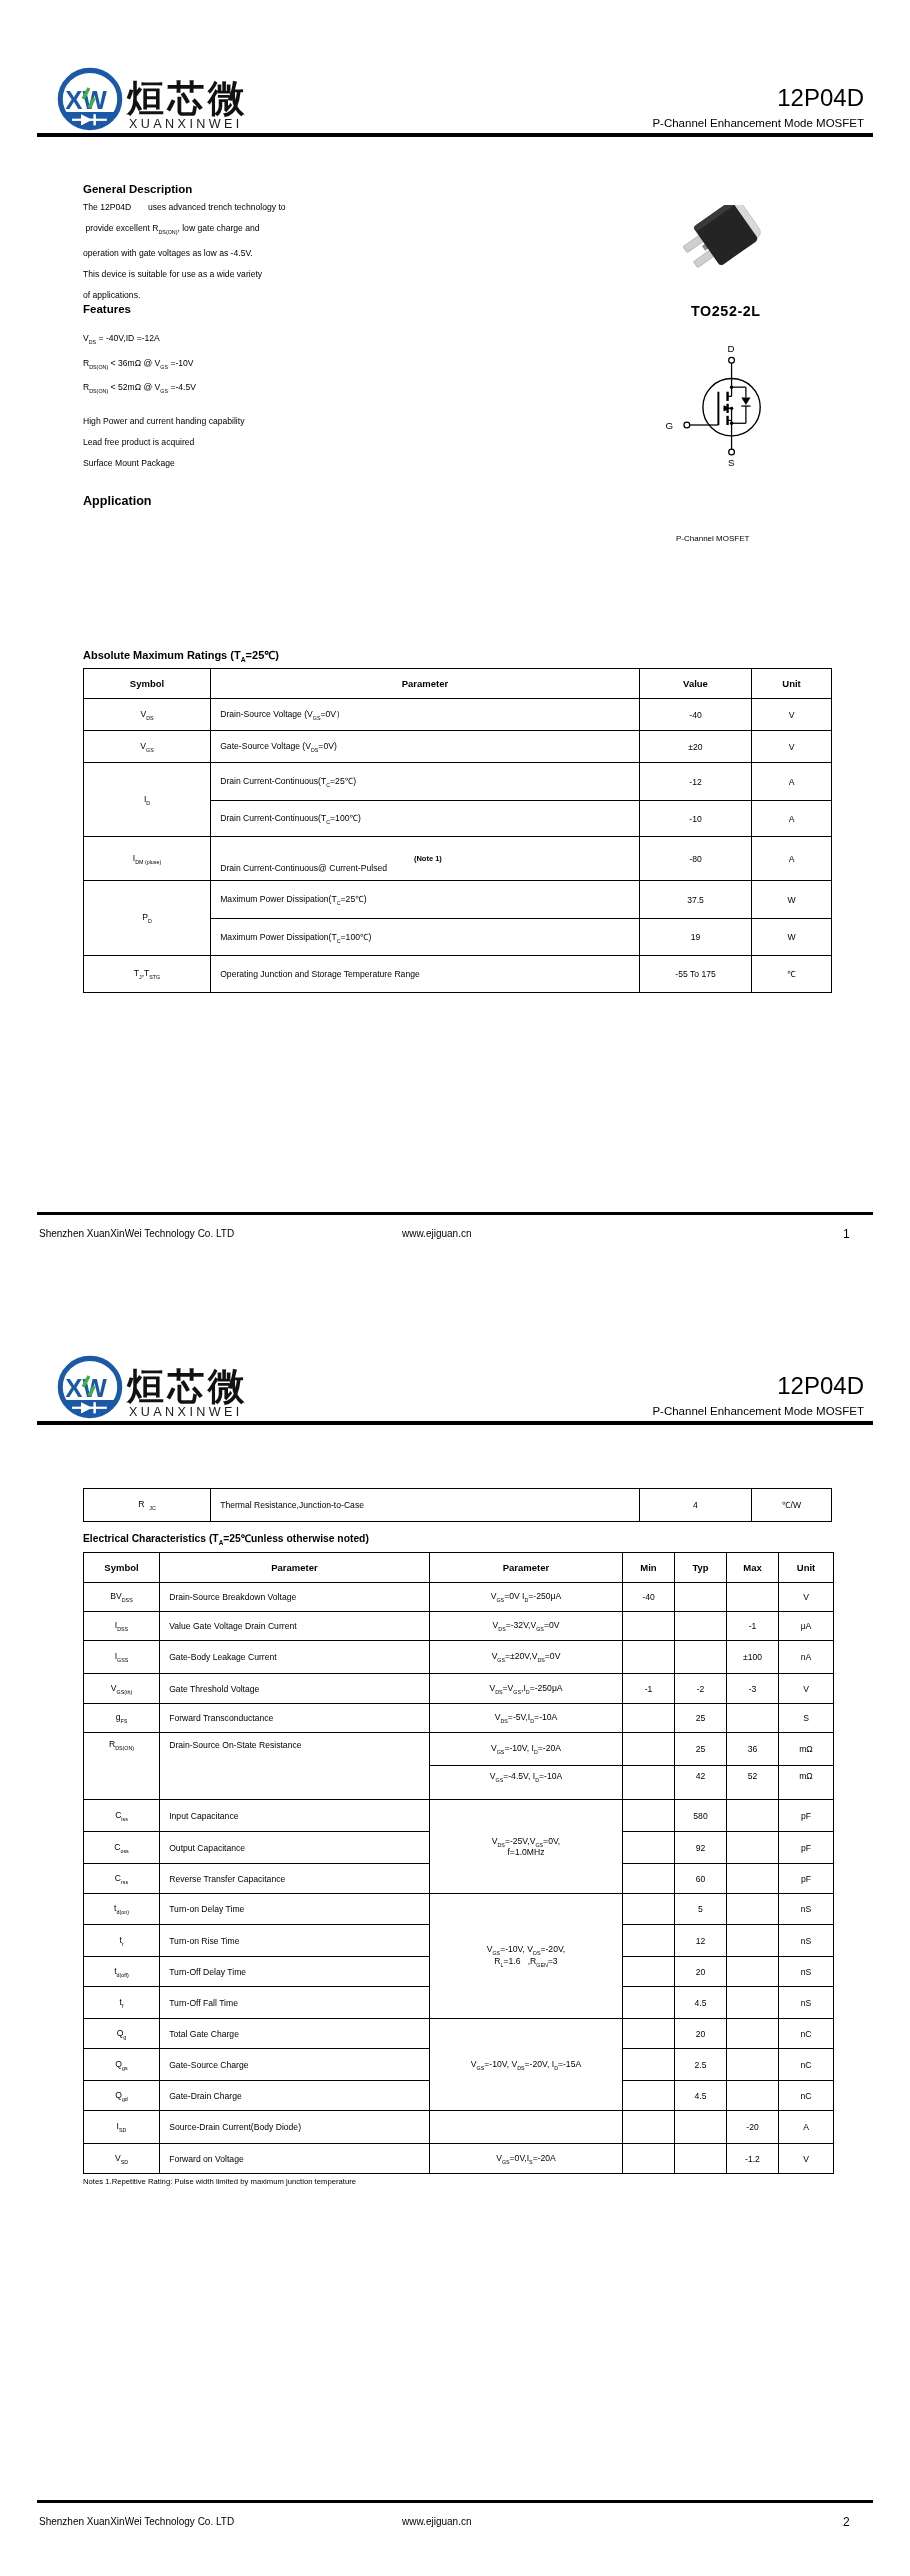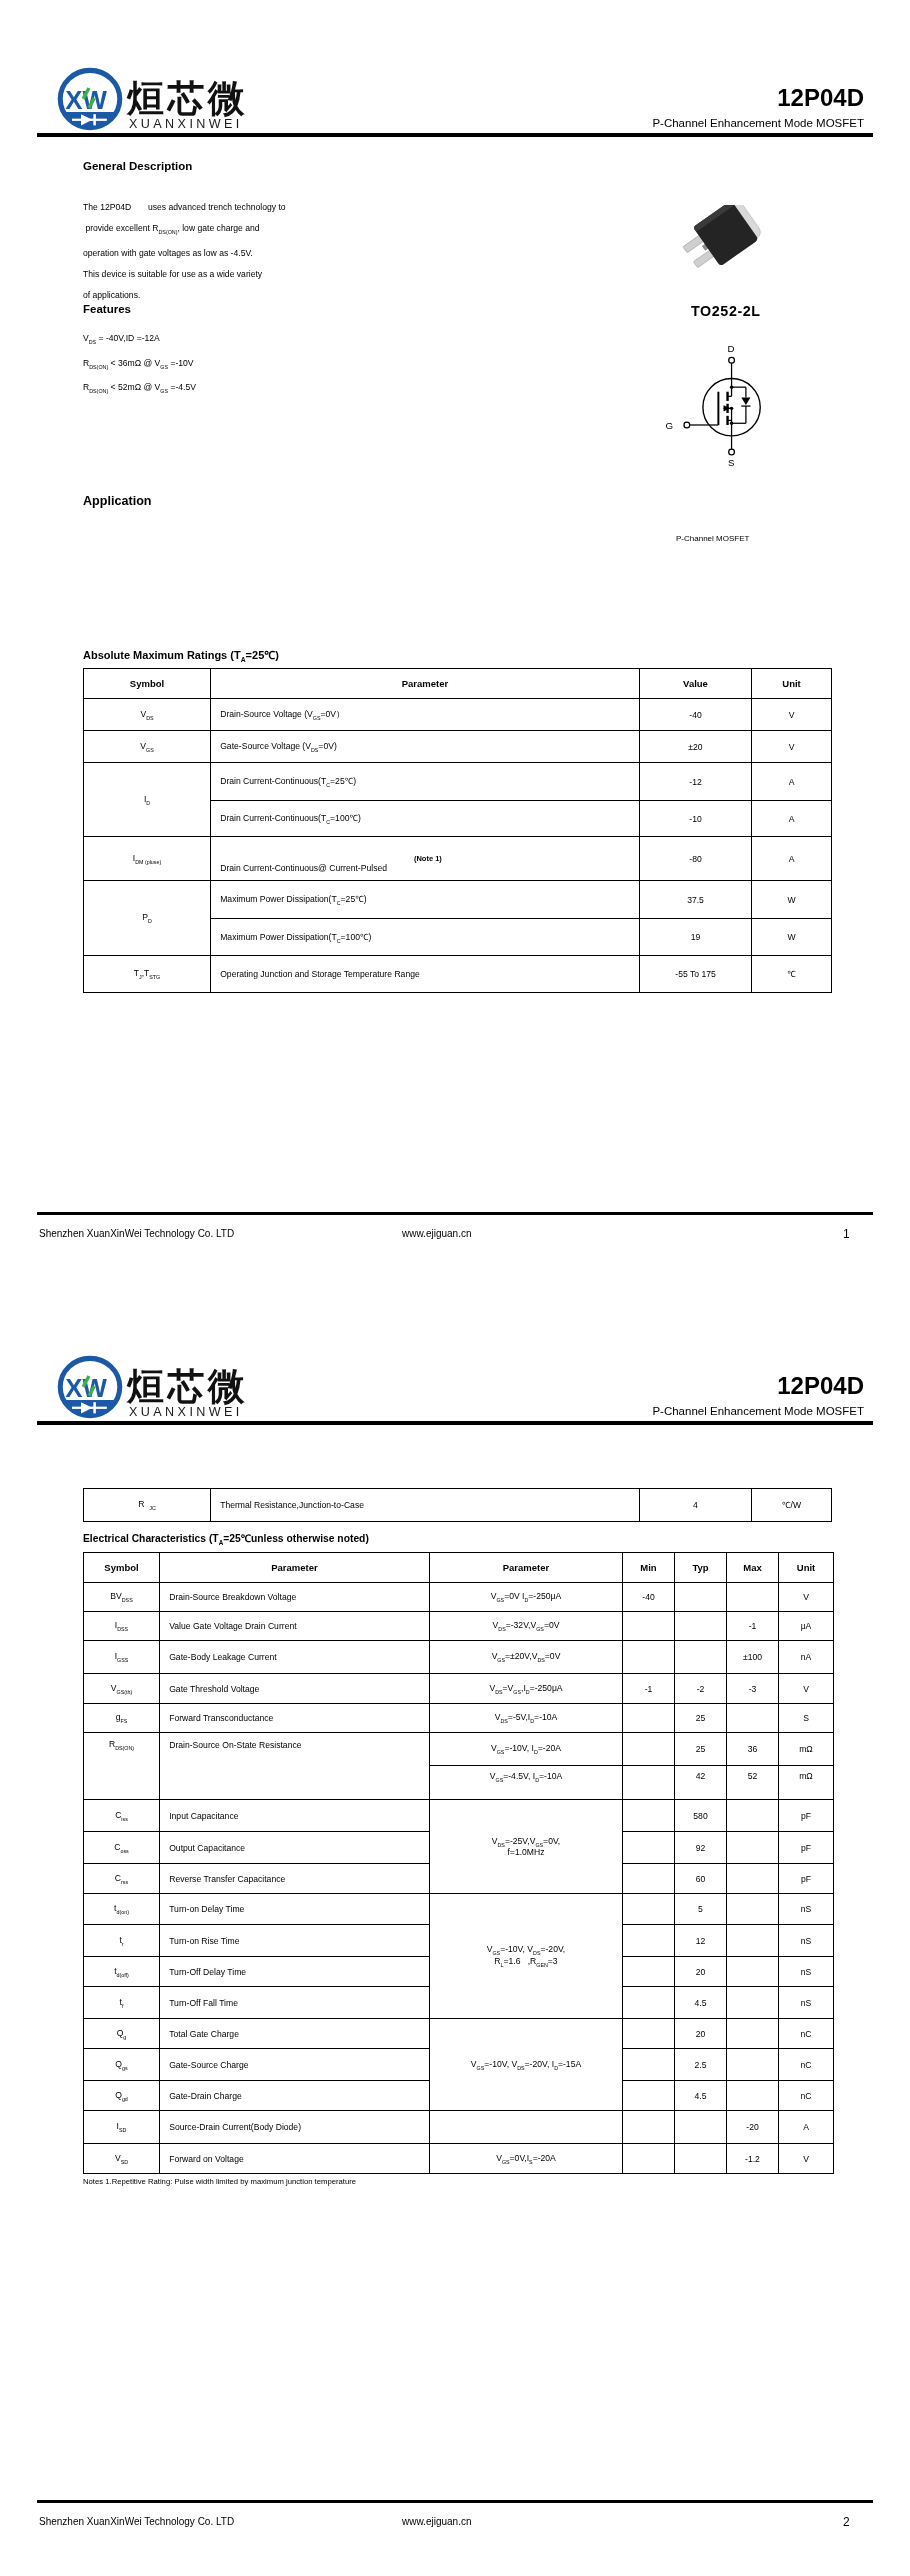--- a/index.html
+++ b/index.html
@@ -2,21 +2,21 @@
 <html style="font-size:9.2px"><head>
 <meta charset="utf-8">
 <style>
   html,body{margin:0;padding:0;background:#fff;}
   .canvas{position:relative;width:910px;height:2576px;background:#ffffff;
           font-family:"Liberation Sans",sans-serif;color:#000;overflow:hidden;}
   .abs{position:absolute;}
   .rule{position:absolute;left:37px;width:836px;height:4px;background:#000;}
   .brand-cn{font-size:37px;font-weight:bold;letter-spacing:3.4px;color:#111;line-height:1;}
   .brand-en{font-size:12.6px;letter-spacing:3.4px;color:#1a1a1a;line-height:1;}
-  .pn{font-size:24px;color:#000;line-height:1;font-weight:bold;}
+  .pn{font-size:24px;color:#000;line-height:1;}
   .subtitle{font-size:11.5px;color:#000;line-height:1;}
   .sec-title{font-size:11.5px;font-weight:bold;line-height:1.1;}
   .body-text{font-size:8.6px;line-height:21px;}
   .body-text-tight{font-size:8.6px;line-height:16px;}
   .tbl-title{font-size:11px;font-weight:bold;}
   .pkg-name{font-size:14.3px;font-weight:bold;letter-spacing:0.6px;}
   .caption{font-size:8px;}
   .notes{font-size:7.7px;}
   .footer-text{font-size:10px;}
   .page-num{font-size:12px;}
@@ -46,34 +46,39 @@
       <rect x="66" y="84" width="4.5" height="20" fill="#ffffff"></rect>
       <rect x="28" y="92" width="62" height="4" fill="#ffffff"></rect>
     </svg>
   </div>
   <div class="abs brand-cn" style="left:127px;top:80px;">烜芯微</div>
   <div class="abs brand-en" style="left:129px;top:118px;">XUANXINWEI</div>
   <div class="abs pn" style="right:46px;top:86px;text-align:right;">12P04D</div>
   <div class="abs subtitle" style="right:46px;top:118px;text-align:right;">P-Channel Enhancement Mode MOSFET</div>
   <div class="rule" style="top:133px;"></div>
 
-  <div class="abs sec-title" style="left:83px;top:160px;">General Description</div>
+  <div class="abs sec-title" style="left:83px;top:183px;">General Description</div>
   <div class="abs body-text" style="left:83px;top:197px;width:270px;">
     <div>The 12P04D &nbsp;&nbsp;&nbsp;&nbsp;&nbsp; uses advanced trench technology to</div>
     <div>&nbsp;provide excellent R<sub>DS(ON)</sub>, low gate charge and</div>
     <div>operation with gate voltages as low as -4.5V.</div>
     <div>This device is suitable for use as a wide variety</div>
     <div>of applications.</div>
   </div>
 
   <div class="abs sec-title" style="left:83px;top:303px;">Features</div>
   <div class="abs body-text" style="left:83px;top:328px;width:270px;">
     <div>V<sub>DS</sub> = -40V,ID =-12A</div>
     <div>R<sub>DS(ON)</sub> &lt; 36mΩ @ V<sub>GS</sub> =-10V</div>
     <div>R<sub>DS(ON)</sub> &lt; 52mΩ @ V<sub>GS</sub> =-4.5V</div>
+  </div>
+  <div class="abs body-text" style="left:83px;top:411px;width:270px;">
+    <div>High Power and current handing capability</div>
+    <div>Lead free product is acquired</div>
+    <div>Surface Mount Package</div>
   </div>
 
   <div class="abs sec-title" style="left:83px;top:495px;font-size:12.6px;">Application</div>
 
   <div class="abs" style="left:680px;top:205px;width:92px;height:73px;">
     <svg width="92" height="73" viewBox="0 0 160 128">
       <g transform="rotate(-35 80 52)">
         <rect x="104" y="12" width="30" height="76" rx="12" fill="#d9d9d9" stroke="#b0b0b0" stroke-width="1"></rect>
         <rect x="6" y="26" width="40" height="13" rx="2" fill="#cfcfcf" stroke="#9a9a9a" stroke-width="1"></rect>
         <rect x="6" y="58" width="40" height="13" rx="2" fill="#cfcfcf" stroke="#9a9a9a" stroke-width="1"></rect>

